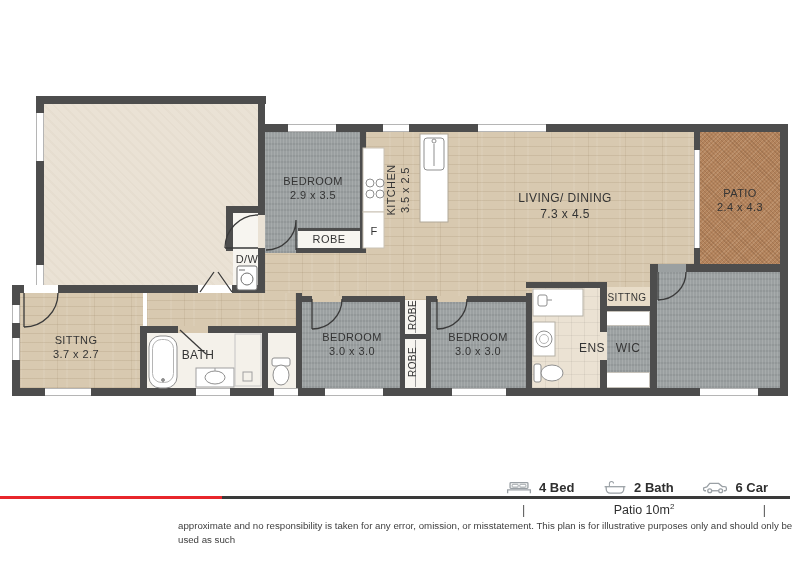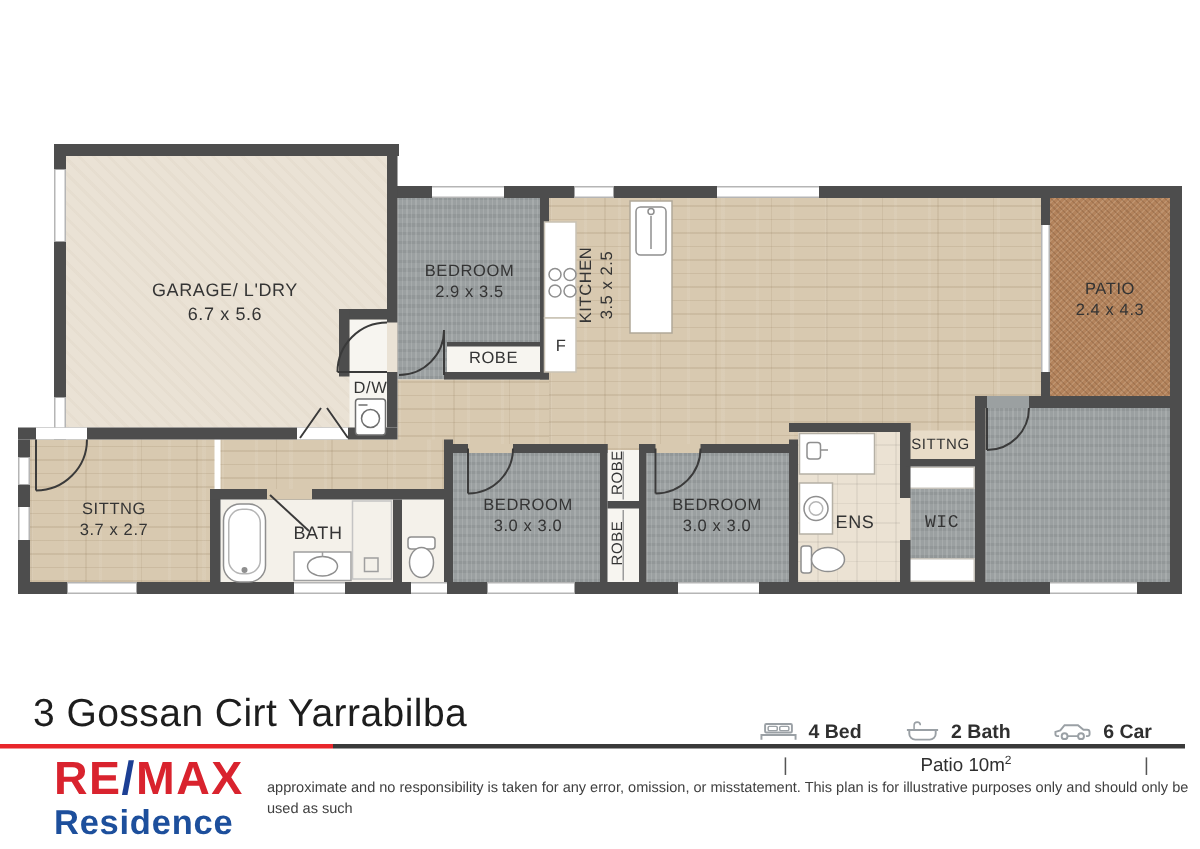--- a/index.html
+++ b/index.html
@@ -203,78 +203,77 @@
       <g stroke="#8f8f8f" fill="#ffffff">
         <rect x="534" y="364" width="7" height="18" rx="2"></rect>
         <ellipse cx="552" cy="373" rx="11" ry="8"></ellipse>
       </g>
       <g stroke="#9a9a9a">
         <line x1="415.5" y1="301" x2="415.5" y2="333"></line>
         <line x1="415.5" y1="340" x2="415.5" y2="387"></line>
       </g>
     </svg>
 
-    <div class="rlabel big" style="left:150px;top:202px;">
-      <span>GARAGE/ L'DRY</span>
-        <span>6.7 x 5.6</span>
-    </div>
     <div class="rlabel" style="left:313px;top:188px;">
       <span>BEDROOM</span>
         <span>2.9 x 3.5</span>
     </div>
     <div class="vlabel" style="left:398px;top:190px;">
       <span>KITCHEN</span>
         <span>3.5 x 2.5</span>
     </div>
+    <div class="rlabel big" style="left:565px;top:207px;">
+      <span>LIVING/ DINING</span>
+        <span>7.3 x 4.5</span>
+    </div>
     <div class="rlabel" style="left:740px;top:200px;">
       <span>PATIO</span>
         <span>2.4 x 4.3</span>
     </div>
     <div class="rlabel" style="left:329px;top:239px;">
       <span>ROBE</span>
     </div>
     <div class="rlabel" style="left:374px;top:231px;">
       <span>F</span>
     </div>
     <div class="rlabel" style="left:247px;top:259px;">
       <span>D/W</span>
     </div>
     <div class="rlabel" style="left:76px;top:347px;">
       <span>SITTNG</span>
         <span>3.7 x 2.7</span>
     </div>
-    <div class="rlabel big" style="left:212px;top:356px;">
+    <div class="rlabel big" style="left:198px;top:356px;">
       <span>BATH</span>
     </div>
     <div class="rlabel" style="left:352px;top:344px;">
       <span>BEDROOM</span>
         <span>3.0 x 3.0</span>
     </div>
     <div class="vlabel" style="left:412px;top:315px;font-size:10px;">
       <span>ROBE</span>
     </div>
     <div class="vlabel" style="left:412px;top:362px;font-size:10px;">
       <span>ROBE</span>
     </div>
     <div class="rlabel" style="left:478px;top:344px;">
       <span>BEDROOM</span>
         <span>3.0 x 3.0</span>
     </div>
-    <div class="rlabel big" style="left:570px;top:349px;">
+    <div class="rlabel big" style="left:592px;top:349px;">
       <span>ENS</span>
     </div>
     <div class="rlabel" style="left:627px;top:297px;font-size:10px;">
       <span>SITTNG</span>
     </div>
-    <div class="rlabel big" style="left:628px;top:349px;font-family:Liberation Mono, monospace;">
+    <div class="rlabel big" style="left:628px;top:349px;">
       <span>WIC</span>
     </div>
   </div>
 
-  <div class="title">3 Gossan Cirt Yarrabilba</div>
 
   <div class="features">
     <div class="feature">
       <span>
         <svg width="26" height="17" viewBox="0 0 32 20" fill="none" stroke="#9aa0a5" stroke-width="1.6">
           <rect x="5" y="4" width="22" height="7" rx="1"></rect>
           <rect x="7.5" y="6" width="7.5" height="3.5" rx="1" stroke-width="1.2"></rect>
           <rect x="17" y="6" width="7.5" height="3.5" rx="1" stroke-width="1.2"></rect>
           <path d="M2 17 v-4 h28 v4"></path>
         </svg>
@@ -300,26 +299,20 @@
           <path d="M12 14 h8.5"></path>
         </svg>
       </span>
       <span>6 Car</span>
     </div>
   </div>
 
   <div class="divider-red" style="background:#e8262b;"></div>
   <div class="divider-dark" style="background:#3a3a3a;"></div>
 
-  <div class="logo">
-    <div class="mark">
-      <span style="color:#d9232e;">RE</span><span style="color:#1c3f94;">/</span><span style="color:#d9232e;">MAX</span>
-    </div>
-    <div class="sub" style="color:#1d4f9c;">Residence</div>
-  </div>
 
   <div class="areas">
     <span class="sep">|</span>
     <span><span>Patio 10m</span><sup>2</sup></span>
     <span class="sep">|</span>
   </div>
 
   <div class="disclaimer">
     <div>approximate and no responsibility is taken for any error, omission, or misstatement. This plan is for illustrative purposes only and should only be used as such</div>
 

